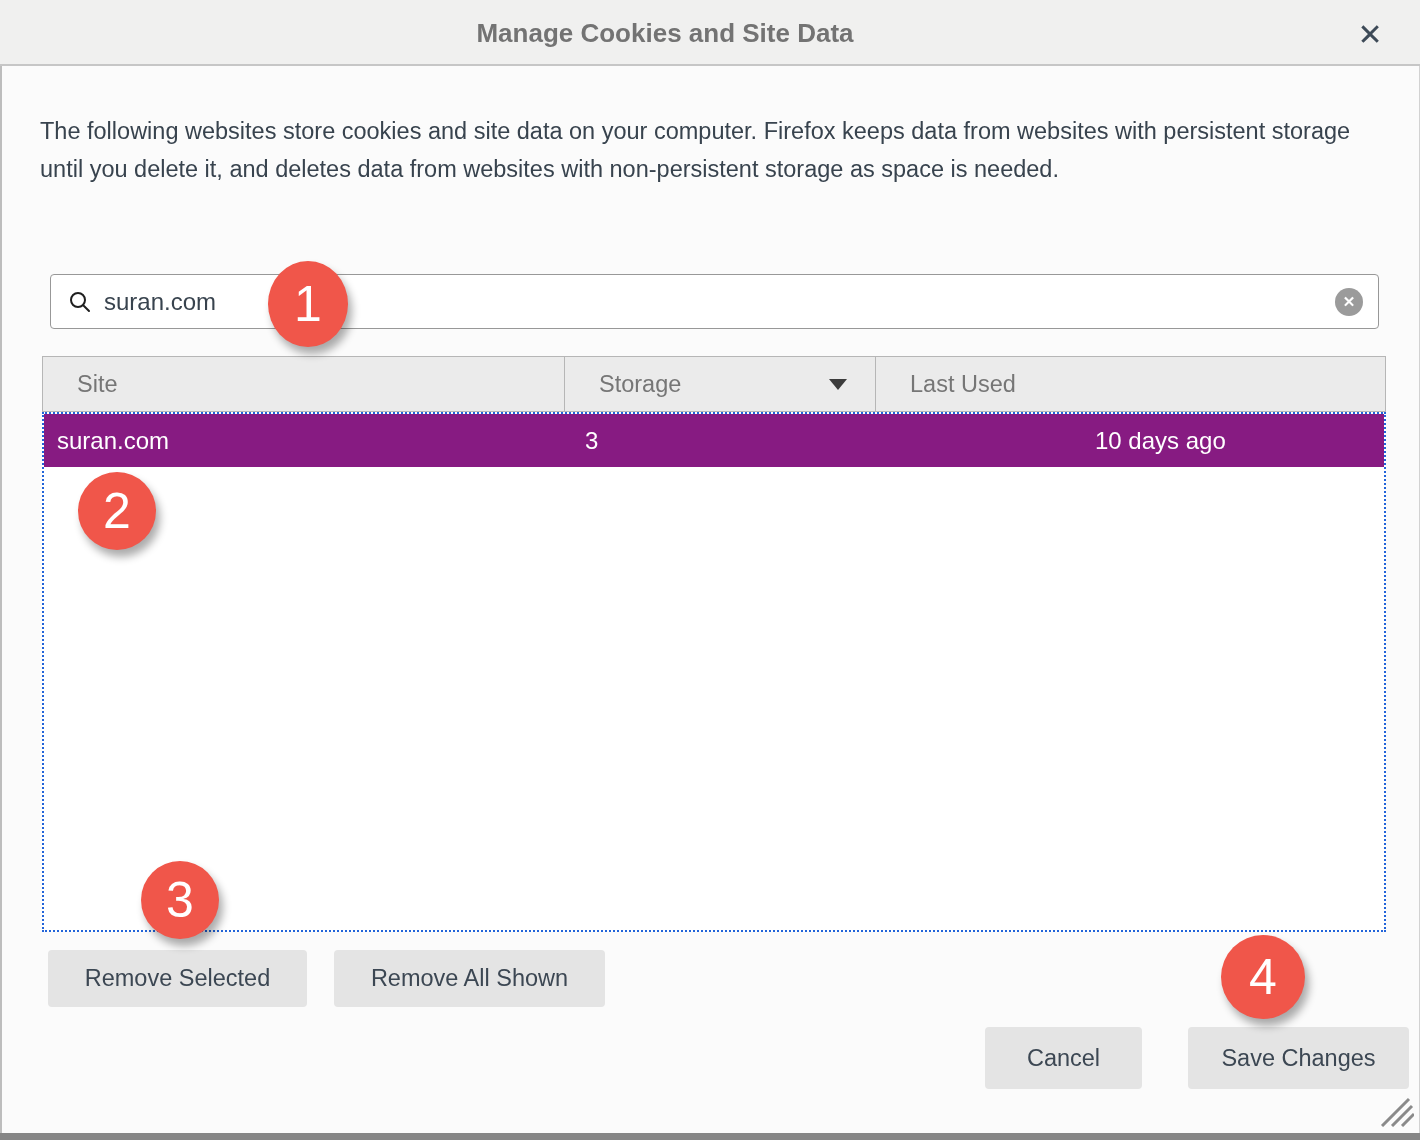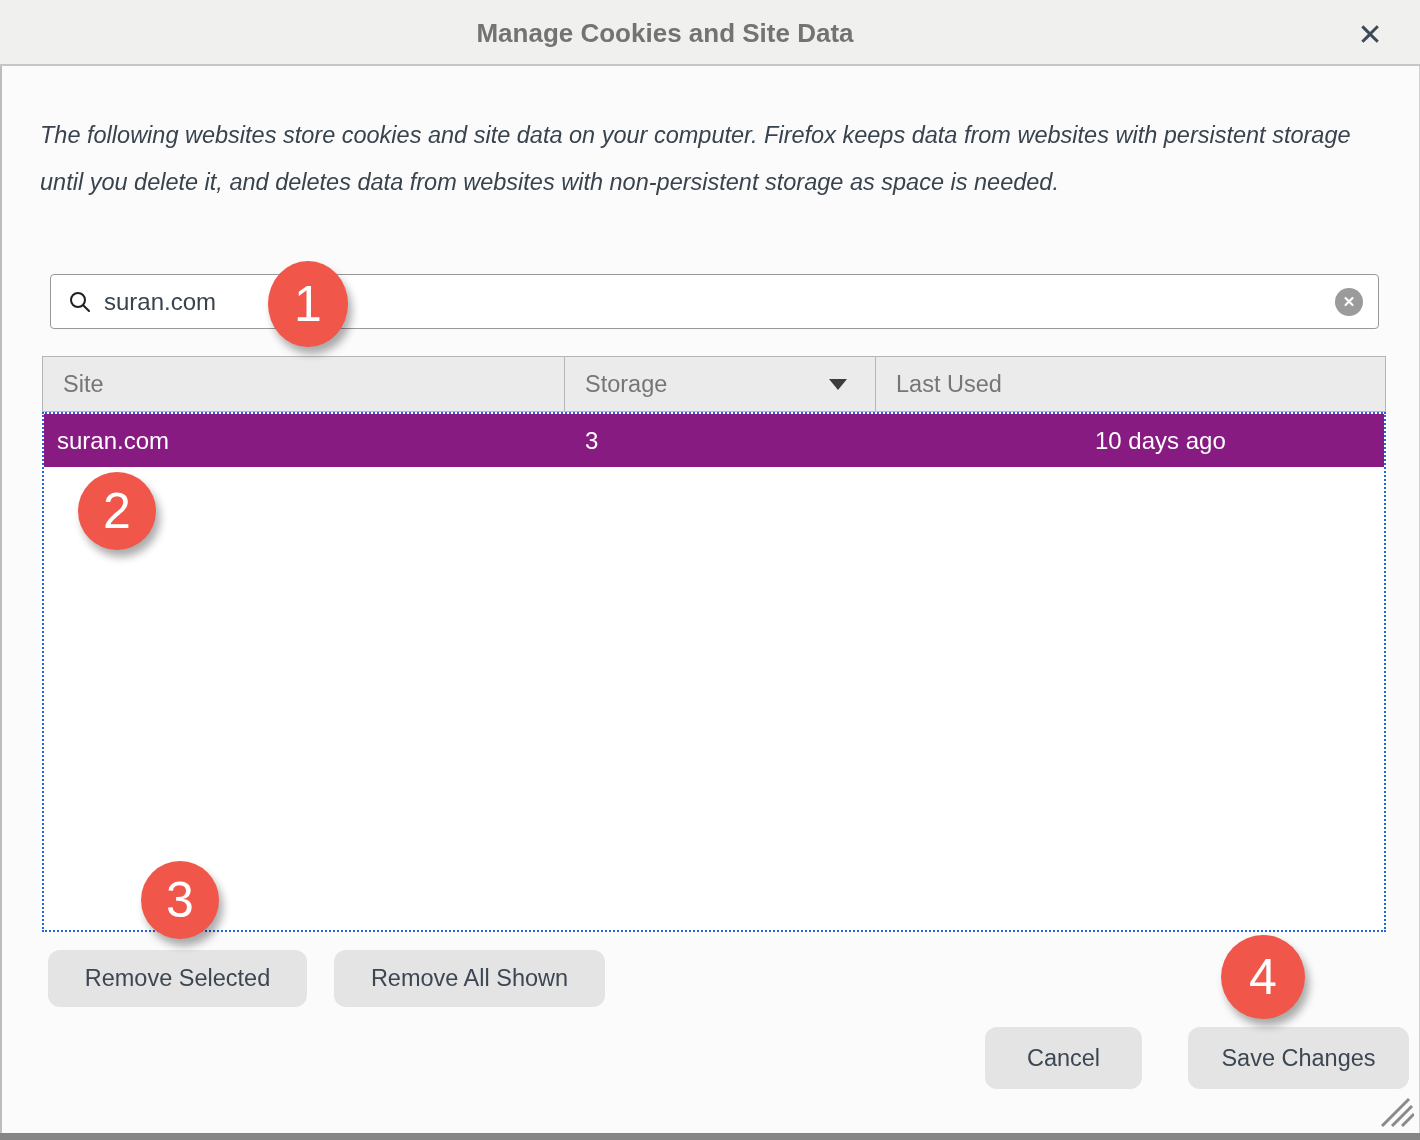--- a/index.html
+++ b/index.html
@@ -28,21 +28,21 @@
   }
   .close-btn {
     position:absolute; right:28px; top:12px; width:44px; height:44px;
     display:flex; align-items:center; justify-content:center;
     font-size:30px; color:#3d4a57; cursor:pointer;
   }
 
   
   .description {
     position:absolute; left:40px; top:112px; width:1324px;
-    font-size:23.5px; line-height:47px; color:#38434e;font-style:italic;
+    font-size:23.5px; line-height:38px; color:#38434e;
   }
 
   
   .searchbox {
     position:absolute; left:50px; top:274px; width:1329px; height:55px;
     background:#ffffff; border:1px solid #989898; border-radius:4px;
     display:flex; align-items:center;
   }
   .searchbox .mag { flex:0 0 auto; margin-left:17px; display:flex; }
   .searchbox input {
@@ -56,21 +56,21 @@
     display:flex; align-items:center; justify-content:center;
     font-size:15px; font-weight:bold; cursor:pointer;
   }
 
   
   .table { position:absolute; left:42px; top:356px; width:1344px; }
   .thead {
     display:flex; height:56px; background:#ebebeb;
     border:1px solid #b6b6b6; color:#767676; font-size:23.5px;
   }
-  .th { display:flex; align-items:center; padding-left:20px; }
+  .th { display:flex; align-items:center; padding-left:34px; }
   .th + .th { border-left:1px solid #b6b6b6; }
   .th.c-site { width:521px; }
   .th.c-cookies { width:208px; }
   .th.c-storage { width:311px; justify-content:space-between; padding-right:28px; }
   .th.c-lastused { flex:1; }
   .sort-arrow {
     width:0; height:0; border-left:9px solid transparent;
     border-right:9px solid transparent; border-top:11px solid #3c3c3c;
   }
   .tbody {
@@ -83,21 +83,21 @@
     font-size:24px; align-items:center; cursor:default;
   }
   .td { overflow:hidden; white-space:nowrap; }
   .td.c-site { width:519px; padding-left:13px; }
   .td.c-cookies { width:208px; padding-left:22px; }
   .td.c-storage { width:311px; }
   .td.c-lastused { flex:1; padding-left:13px; }
 
   
   .btn {
-    position:absolute; background:#e4e4e4; border:none; border-radius:12px;
+    position:absolute; background:#e4e4e4; border:none; border-radius:4px;
     font-family:"Liberation Sans", sans-serif;
     font-size:23.5px; color:#3c4753; cursor:pointer;
     display:flex; align-items:center; justify-content:center;
   }
   .btn-remove-selected { left:48px;  top:950px;  width:259px; height:57px; }
   .btn-remove-all     { left:322px; top:950px;  width:271px; height:57px;margin-left:12px; }
   .btn-cancel         { left:985px; top:1027px; width:157px; height:62px; }
   .btn-save           { left:1188px;top:1027px; width:221px; height:62px; }
 
   

